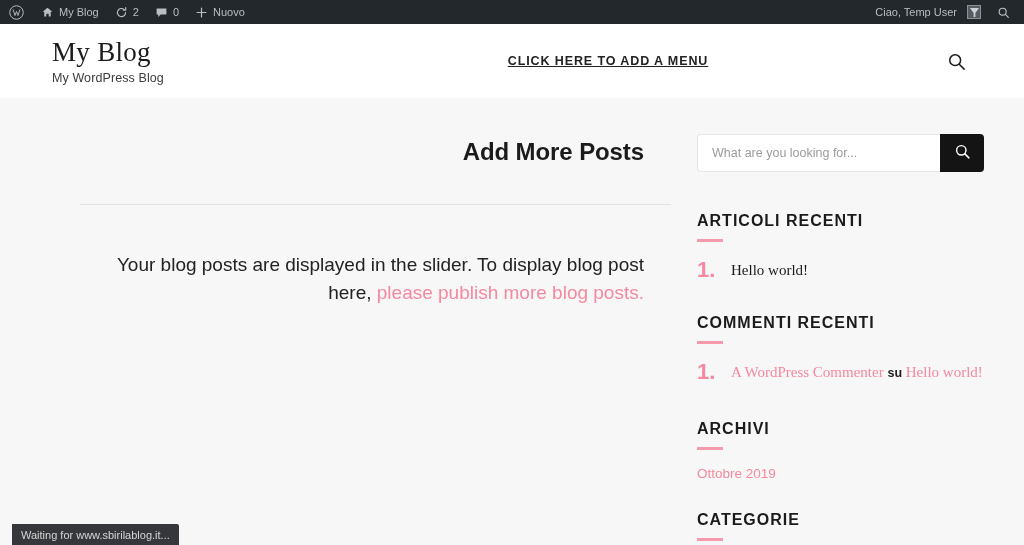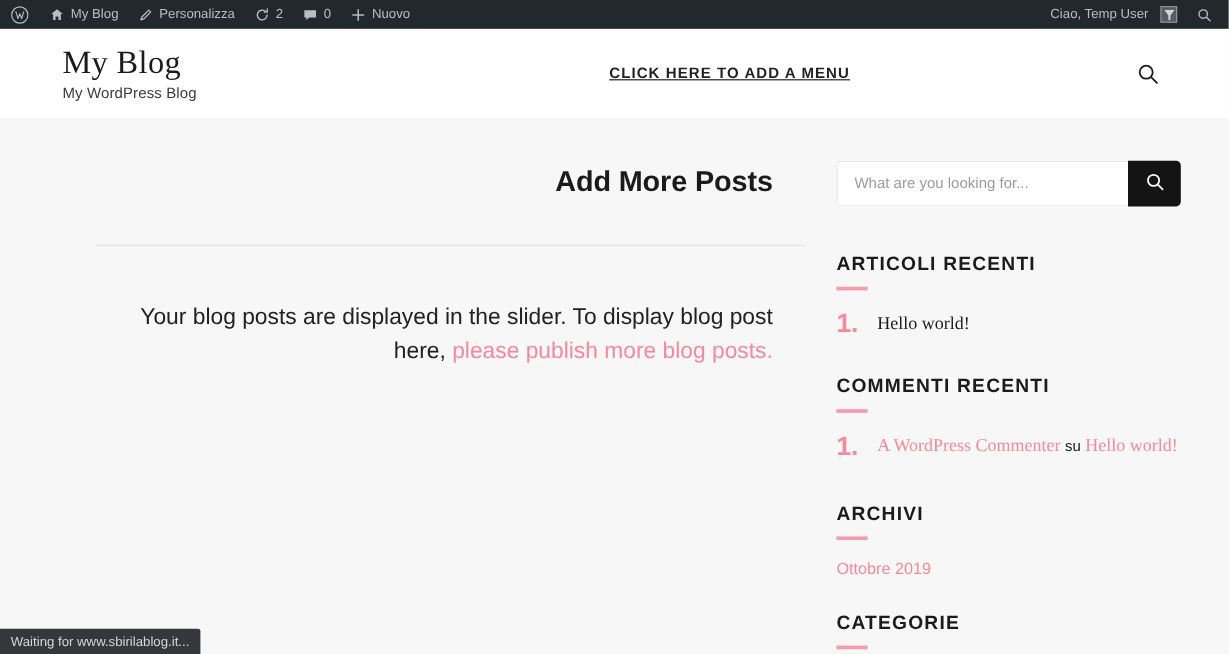--- a/index.html
+++ b/index.html
@@ -218,37 +218,37 @@
     font-family: "Liberation Serif", serif;
     font-size: 15px;
     line-height: 1.35;
     color: #1b1b1b;
     padding-top: 2px;
   }
   .num-text a { color: #f5899f; }
   .num-text .su {
     font-family: "Liberation Sans", sans-serif;
     font-size: 12.5px;
-    font-weight: 400;
+    font-weight: 700;
     color: #1b1b1b;
   }
 
   .archive-link {
     font-size: 13.5px;
     color: #f5899f;
     display: block;
   }
 
   .spacer-lg { height: 22px; }
   .spacer-md { height: 18px; }
 
   
   .statusbar {
     position: absolute;
-    left: 0;
+    left: 12px;
     bottom: 0;
     height: 21px;
     background: #36373a;
     color: #d6d6d6;
     font-size: 11px;
     display: flex;
     align-items: center;
     padding: 0 9px;
     border-top-right-radius: 2px;
     z-index: 80;
@@ -272,28 +272,20 @@
 
     <div class="ab-item">
       <span class="ab-ico">
         <svg width="13" height="13" viewBox="0 0 16 16">
           <path d="M8 2 L14 7 H12 V13 H9.5 V9.5 H6.5 V13 H4 V7 H2 Z" fill="#b8bfc4"></path>
         </svg>
       </span>
       <span>My Blog</span>
     </div>
 
-    <div class="ab-item">
-      <span class="ab-ico">
-        <svg width="13" height="13" viewBox="0 0 16 16">
-          <path d="M3 13 L4 10 L11 3 L13 5 L6 12 Z" fill="none" stroke="#b8bfc4" stroke-width="1.3" stroke-linejoin="round"></path>
-        </svg>
-      </span>
-      <span>Personalizza</span>
-    </div>
 
     <div class="ab-item">
       <span class="ab-ico">
         <svg width="13" height="13" viewBox="0 0 16 16">
           <path d="M13 8 A5 5 0 1 1 11.2 4.2" fill="none" stroke="#b8bfc4" stroke-width="1.4" stroke-linecap="round"></path>
           <path d="M13.2 1.8 L13.2 5 L10 5" fill="none" stroke="#b8bfc4" stroke-width="1.4" stroke-linecap="round" stroke-linejoin="round"></path>
         </svg>
       </span>
       <span class="ab-count">2</span>
     </div>

